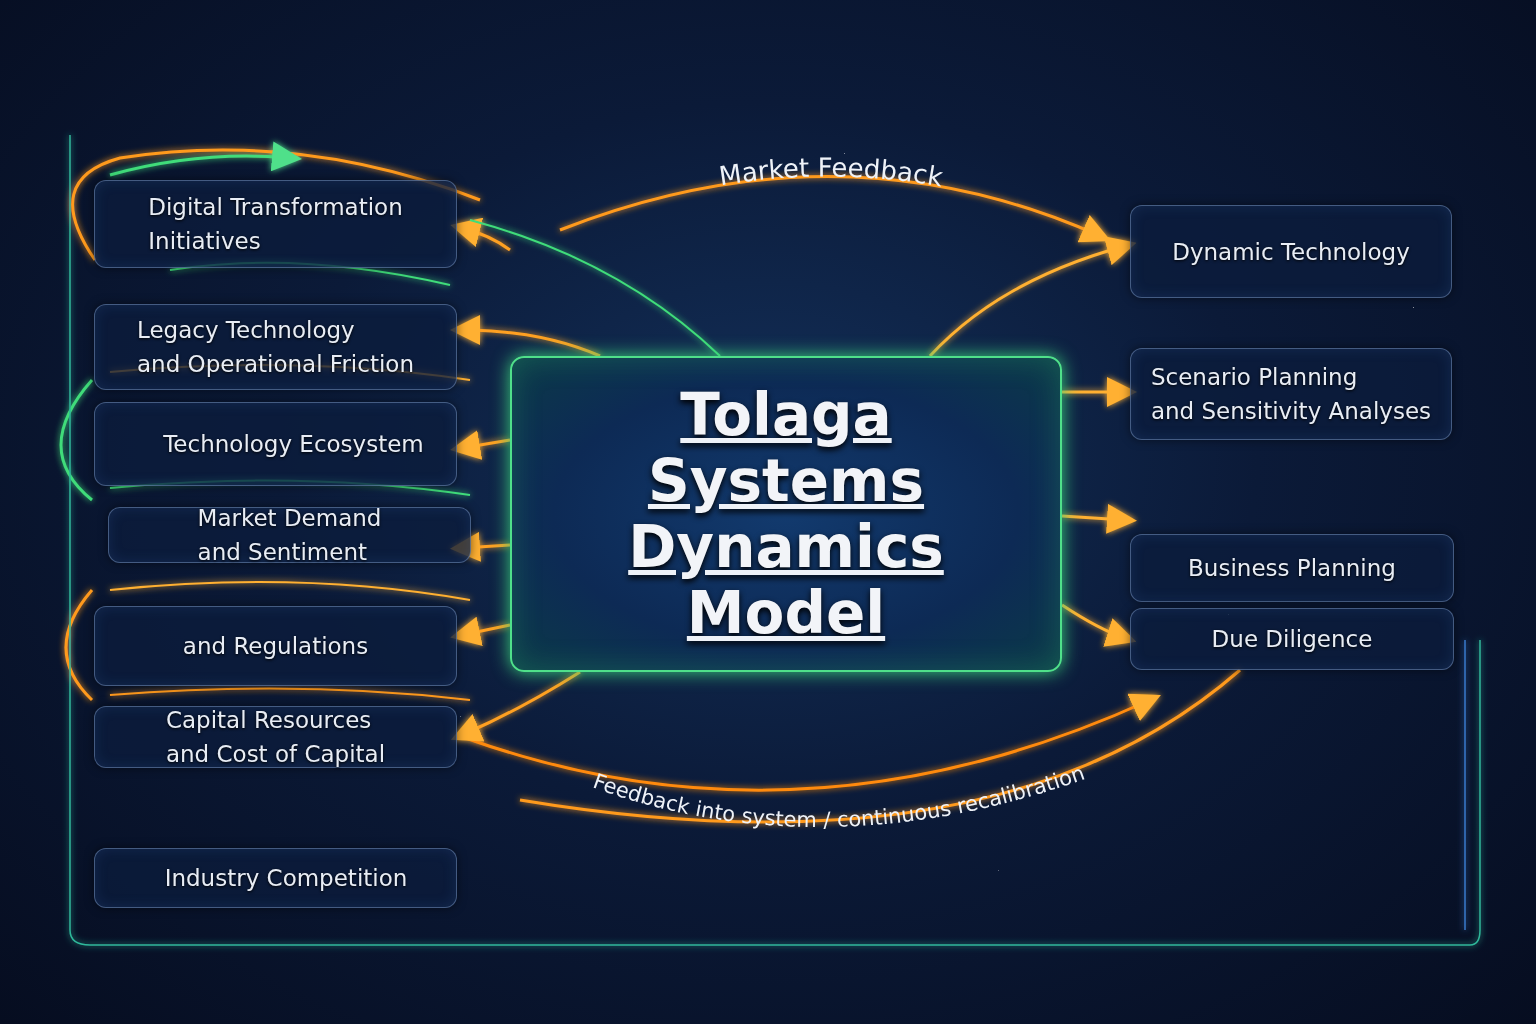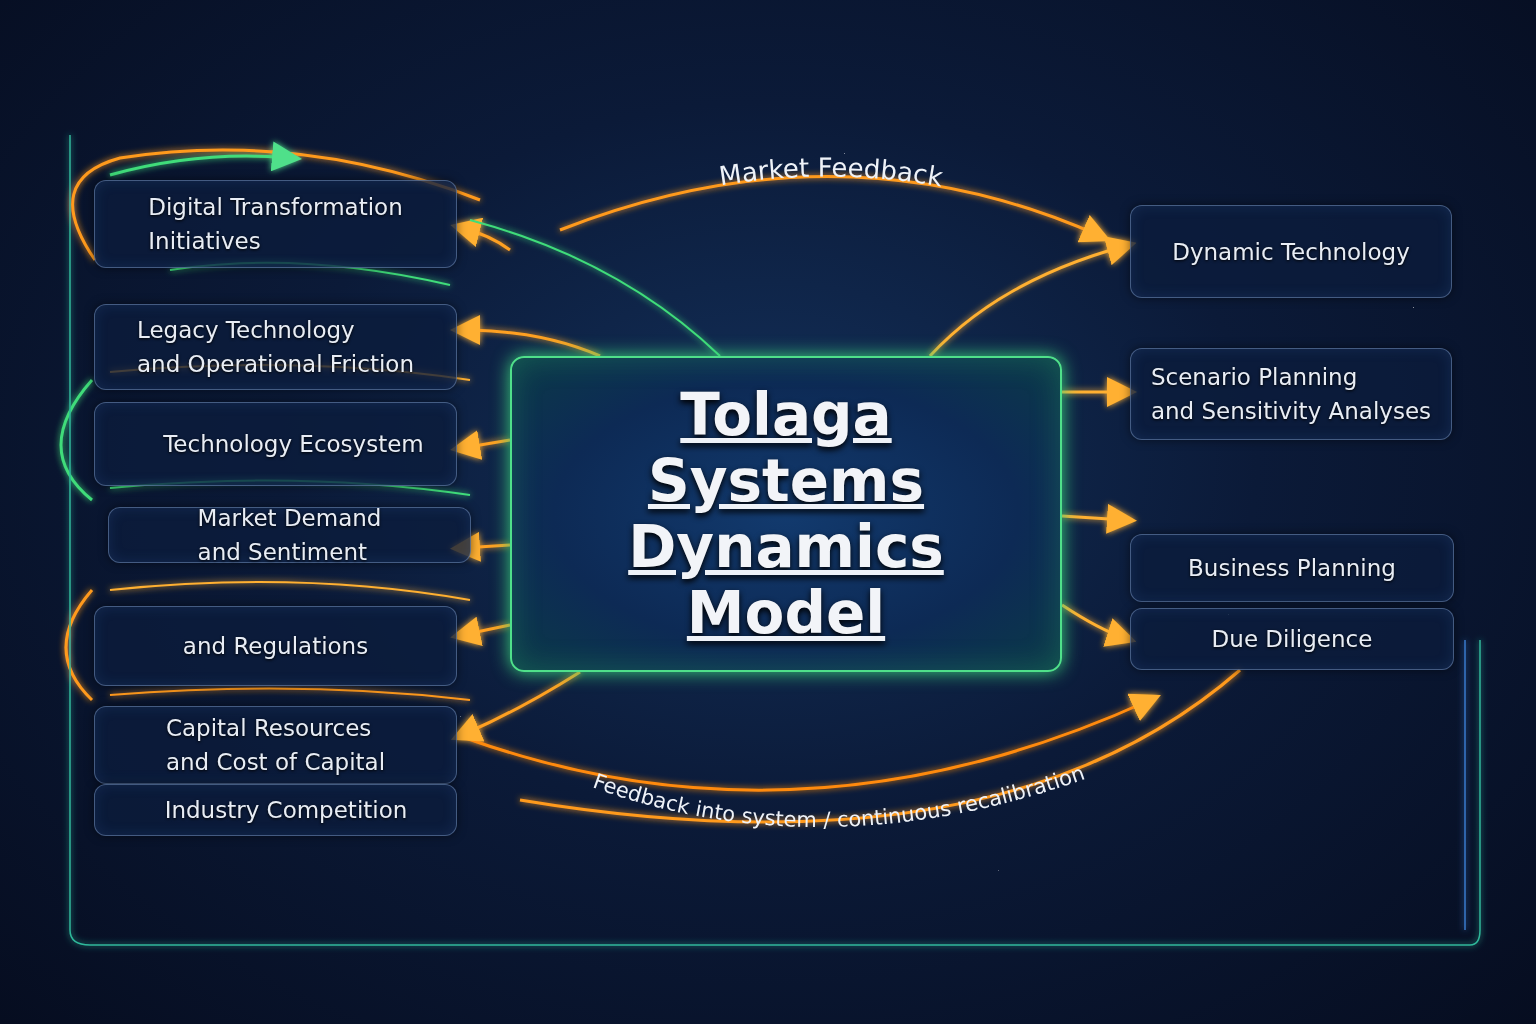--- a/index.html
+++ b/index.html
@@ -131,27 +131,27 @@
   <div>
       <div>Market Demand</div>
       <div>and Sentiment</div>
     </div>
 </div>
 <div class="box" style="left:94px;top:606px;width:363px;height:80px;">
   <div>
       <div>and Regulations</div>
     </div>
 </div>
-<div class="box" style="left:94px;top:706px;width:363px;height:78px;">
+<div class="box" style="left:94px;top:706px;width:363px;height:62px;">
   <div>
       <div>Capital Resources</div>
       <div>and Cost of Capital</div>
     </div>
 </div>
-<div class="box" style="left:94px;top:784px;width:363px;height:52px;padding-left:21px;">
+<div class="box" style="left:94px;top:848px;width:363px;height:60px;padding-left:21px;">
   <div>Industry Competition</div>
 </div>
 
 <div class="center">
   <span>Tolaga</span>
   <span>Systems</span>
   <span>Dynamics</span>
   <span>Model</span>
 </div>
 

